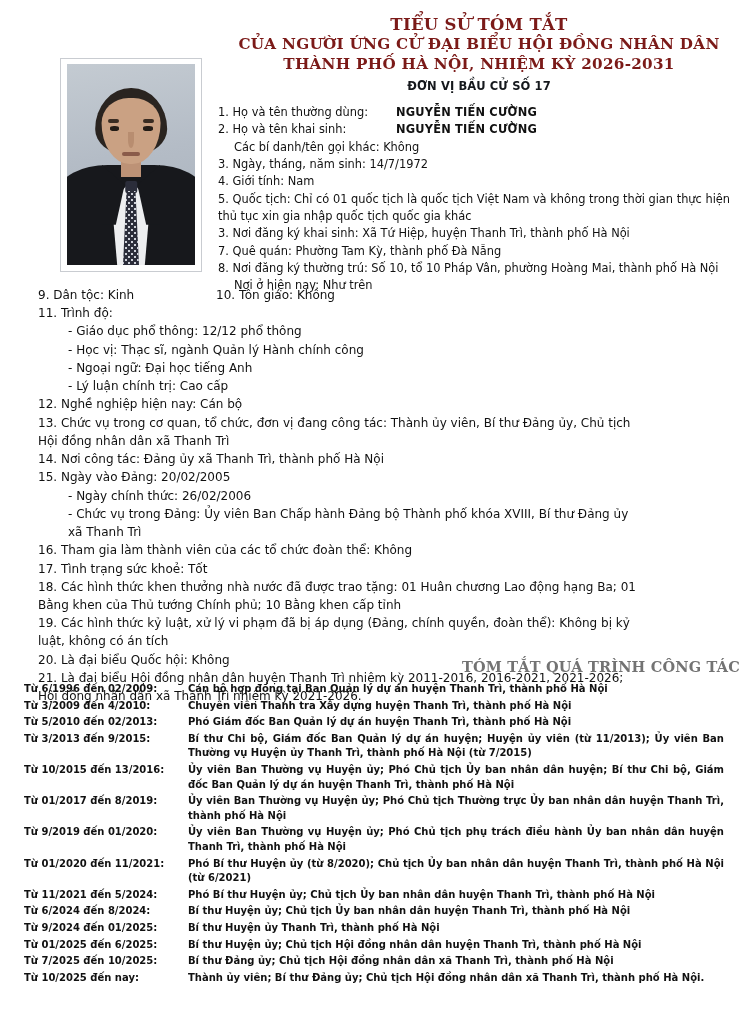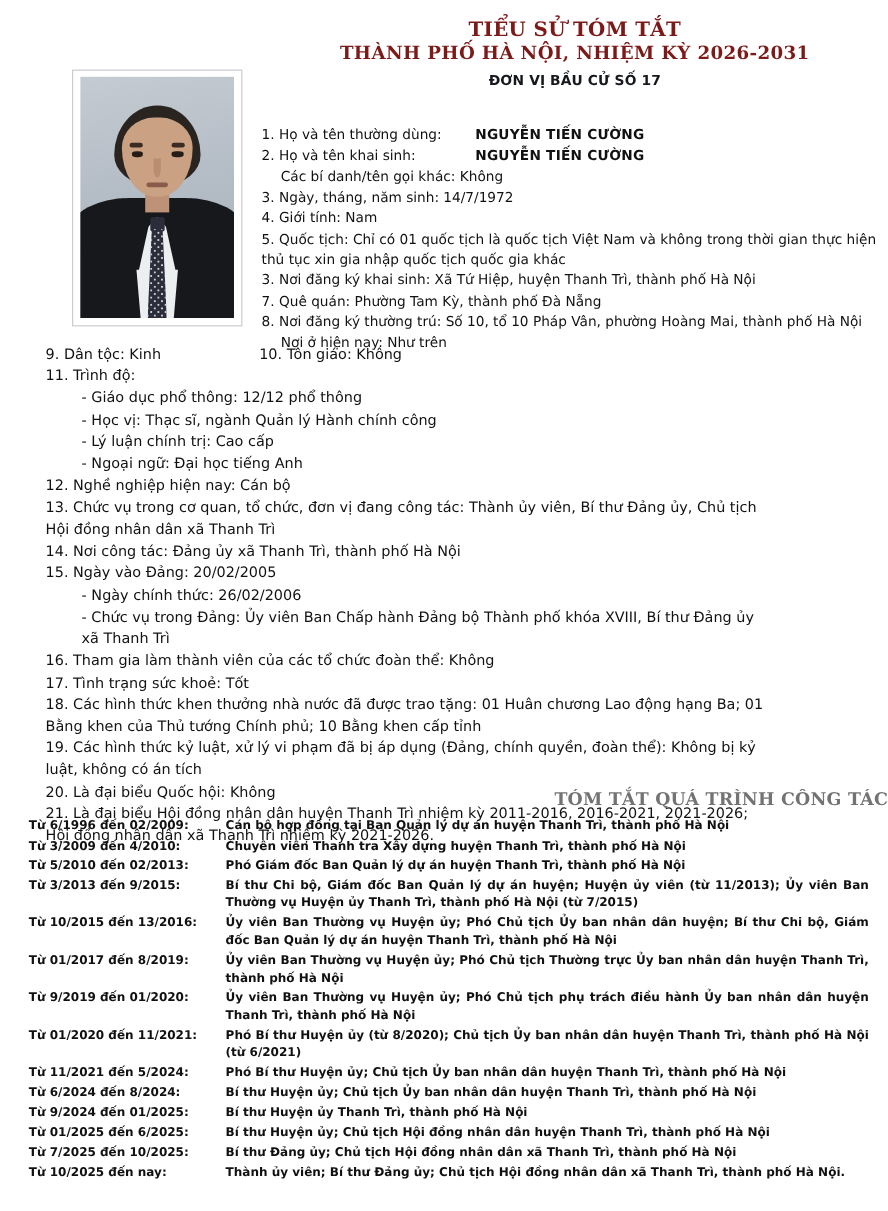--- a/index.html
+++ b/index.html
@@ -190,20 +190,21 @@
   }
   .wh-desc { flex: 1 1 auto; text-align: justify; }
 </style>
 </head>
 <body>
 
 <div class="page">
 
   <div class="header">
     <div class="title-line title-1">TIỂU SỬ TÓM TẮT</div>
+    <div class="title-line title-2">CỦA NGƯỜI ỨNG CỬ ĐẠI BIỂU HỘI ĐỒNG NHÂN DÂN</div>
     <div class="title-line title-3">THÀNH PHỐ HÀ NỘI, NHIỆM KỲ 2026-2031</div>
     <div class="subtitle">ĐƠN VỊ BẦU CỬ SỐ 17</div>
   </div>
 
   <div class="photo-wrap">
     <div class="photo">
       <div class="ph-suit"></div>
       <div class="ph-shirt"></div>
       <div class="ph-collar-l"></div>
       <div class="ph-collar-r"></div>
@@ -241,22 +242,22 @@
   </div>
 
   <div class="info-rest">
     <div class="row inline-pair">
       <span>9. Dân tộc: Kinh</span>
       <span>10. Tôn giáo: Không</span>
     </div>
     <div class="row">11. Trình độ:</div>
     <div class="row indent2">- Giáo dục phổ thông: 12/12 phổ thông</div>
     <div class="row indent2">- Học vị: Thạc sĩ, ngành Quản lý Hành chính công</div>
+    <div class="row indent2">- Ngoại ngữ: Đại học tiếng Anh</div>
     <div class="row indent2">- Lý luận chính trị: Cao cấp</div>
-    <div class="row indent2">- Ngoại ngữ: Đại học tiếng Anh</div>
     <div class="row">12. Nghề nghiệp hiện nay: Cán bộ</div>
     <div class="row">13. Chức vụ trong cơ quan, tổ chức, đơn vị đang công tác: Thành ủy viên, Bí thư Đảng ủy, Chủ tịch Hội đồng nhân dân xã Thanh Trì</div>
     <div class="row">14. Nơi công tác: Đảng ủy xã Thanh Trì, thành phố Hà Nội</div>
     <div class="row">15. Ngày vào Đảng: 20/02/2005</div>
     <div class="row indent2">- Ngày chính thức: 26/02/2006</div>
     <div class="row indent2">- Chức vụ trong Đảng: Ủy viên Ban Chấp hành Đảng bộ Thành phố khóa XVIII, Bí thư Đảng ủy xã Thanh Trì</div>
     <div class="row">16. Tham gia làm thành viên của các tổ chức đoàn thể: Không</div>
     <div class="row">17. Tình trạng sức khoẻ: Tốt</div>
     <div class="row">18. Các hình thức khen thưởng nhà nước đã được trao tặng: 01 Huân chương Lao động hạng Ba; 01 Bằng khen của Thủ tướng Chính phủ; 10 Bằng khen cấp tỉnh</div>
     <div class="row">19. Các hình thức kỷ luật, xử lý vi phạm đã bị áp dụng (Đảng, chính quyền, đoàn thể): Không bị kỷ luật, không có án tích</div>

